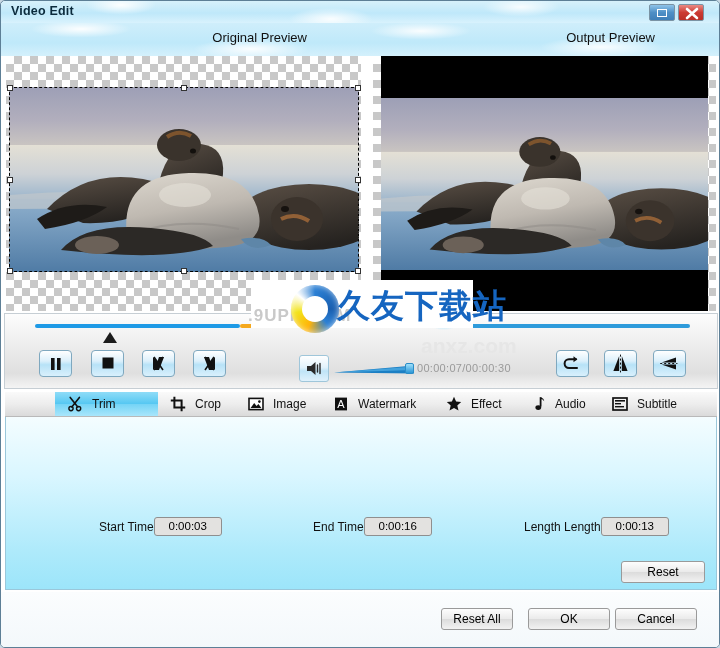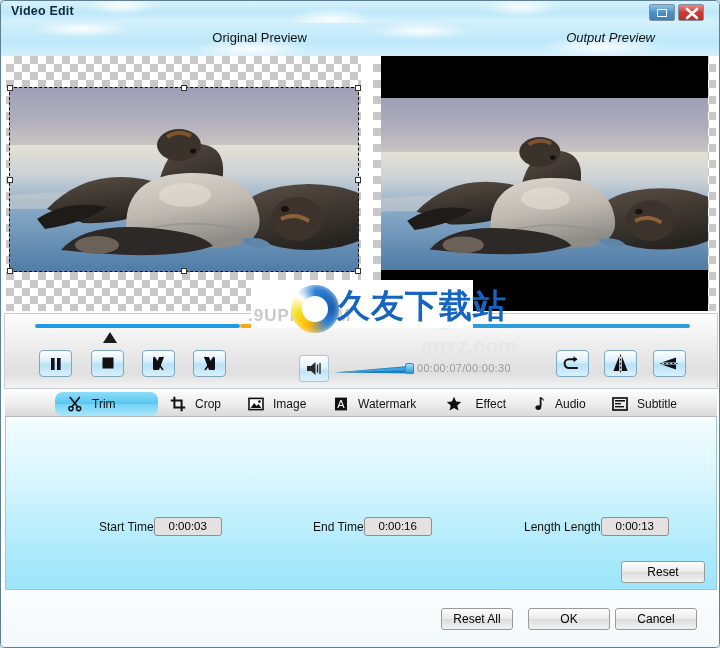--- a/index.html
+++ b/index.html
@@ -58,21 +58,21 @@
       radial-gradient(ellipse 80px 14px at 250px 26px, rgba(255,255,255,.92), rgba(255,255,255,0) 72%),
       radial-gradient(ellipse 70px 12px at 420px 8px, rgba(255,255,255,.9), rgba(255,255,255,0) 72%),
       radial-gradient(ellipse 85px 14px at 600px 24px, rgba(255,255,255,.9), rgba(255,255,255,0) 72%),
       linear-gradient(180deg,#cfeefb 0%, #bfe9fa 60%, #d4f0fc 100%);
   }
   .preview-label{
     position:absolute;top:29px;font-size:13px;color:#111;
     text-align:right;width:240px;
   }
   #lbl-original{left:66px;}
-  #lbl-output{left:414px;font-style:italic;}
+  #lbl-output{left:414px;}
   
   .pane{
     position:absolute;top:55px;height:255px;
     background-color:#ffffff;
     background-image:
       linear-gradient(45deg,#c8c8c8 25%, transparent 25%, transparent 75%, #c8c8c8 75%),
       linear-gradient(45deg,#c8c8c8 25%, transparent 25%, transparent 75%, #c8c8c8 75%);
     background-size:16px 16px;
     background-position:0 0, 8px 8px;
     overflow:hidden;
@@ -410,21 +410,21 @@
   <div class="wm" id="wm-box"></div>
   <div class="wm" id="wm-ghost">anxz.com</div>
   <div class="wm" id="wm-small">.9UPK.COM</div>
   <div class="wm" id="wm-logo">
     <div id="wm-logo-in"></div>
   </div>
   <div class="wm" id="wm-cn">久友下载站</div>
 
   <div class="tabbar">
 
-    <div class="tab active" style="left:50px;width:103px;border-radius:8px;">
+    <div class="tab active" style="left:50px;width:103px;">
       <span class="ticon">
         <svg width="16" height="16" viewBox="0 0 16 16">
           <circle cx="4" cy="12.6" r="2.1" stroke="#111" stroke-width="1.4" fill="none"></circle>
           <circle cx="11.6" cy="12.6" r="2.1" stroke="#111" stroke-width="1.4" fill="none"></circle>
           <path d="M3.2 1.4 L10.8 11 M12.4 1.4 L4.8 11" stroke="#111" stroke-width="1.6" stroke-linecap="round" fill="none"></path>
         </svg>
       </span>
       <span class="tlabel">Trim</span>
     </div>
 
@@ -452,21 +452,21 @@
     <div class="tab" style="left:316px;width:113px;">
       <span class="ticon">
         <svg width="16" height="16" viewBox="0 0 16 16">
           <rect x="2" y="1.6" width="12" height="12.8" fill="#111"></rect>
           <text x="8" y="12" font-size="11" font-family="Liberation Sans, sans-serif" fill="#ffffff" text-anchor="middle">A</text>
         </svg>
       </span>
       <span class="tlabel">Watermark</span>
     </div>
 
-    <div class="tab" style="left:429px;width:84px;justify-content:space-between;">
+    <div class="tab" style="left:429px;width:84px;">
       <span class="ticon">
         <svg width="16" height="16" viewBox="0 0 16 16">
           <path d="M8 0.8 L10.1 5.6 L15.2 6.1 L11.3 9.5 L12.5 14.6 L8 11.9 L3.5 14.6 L4.7 9.5 L0.8 6.1 L5.9 5.6 Z" fill="#111"></path>
         </svg>
       </span>
       <span class="tlabel">Effect</span>
     </div>
 
     <div class="tab" style="left:513px;width:82px;">
       <span class="ticon">

